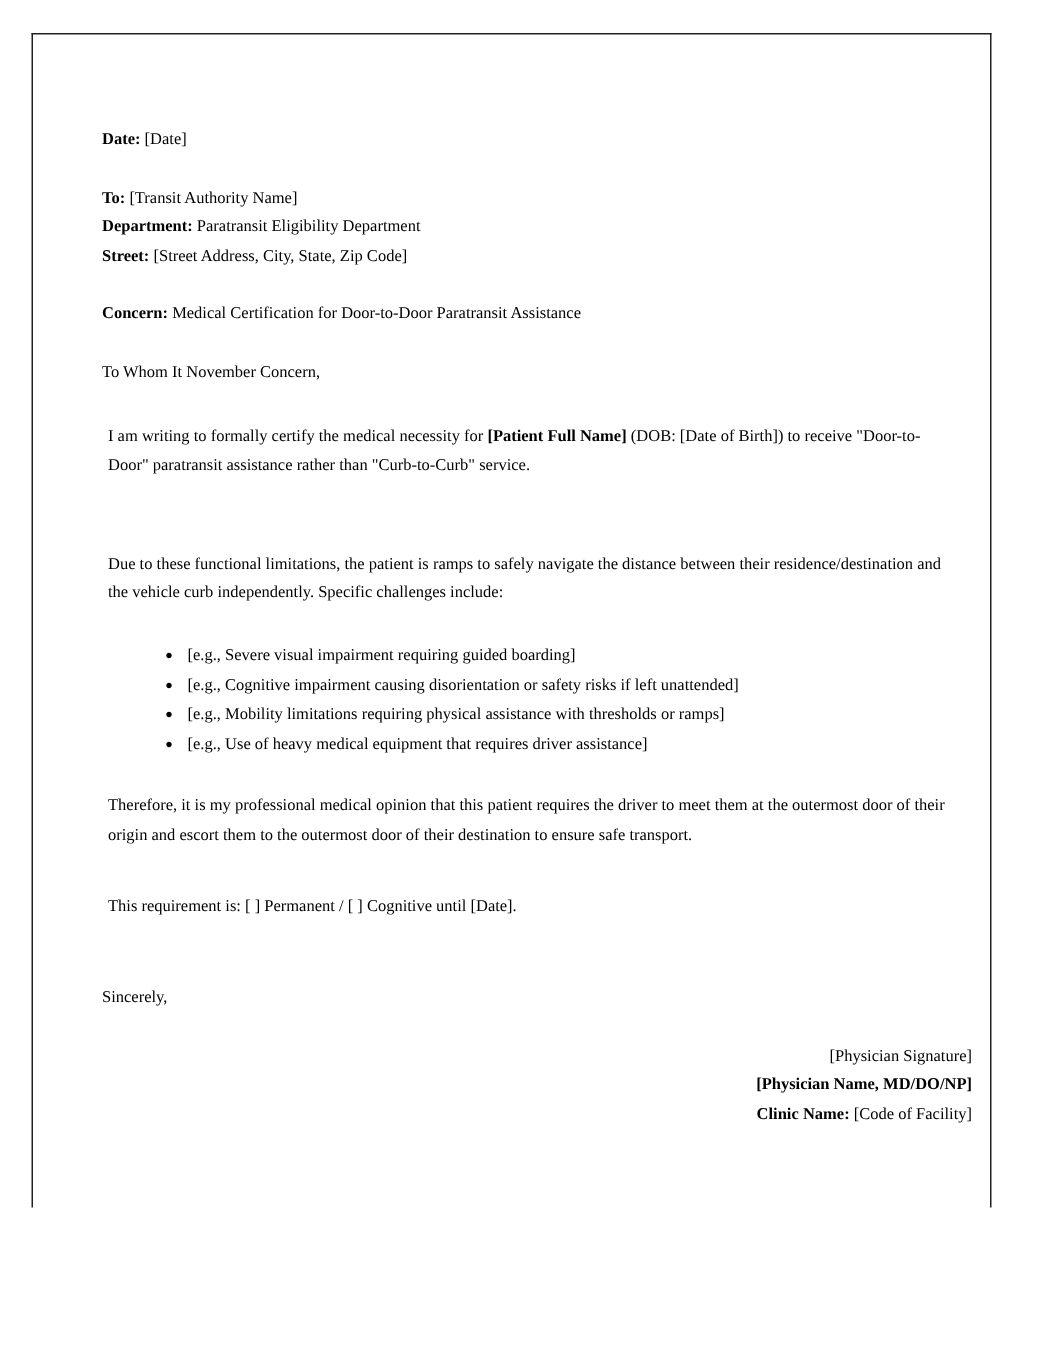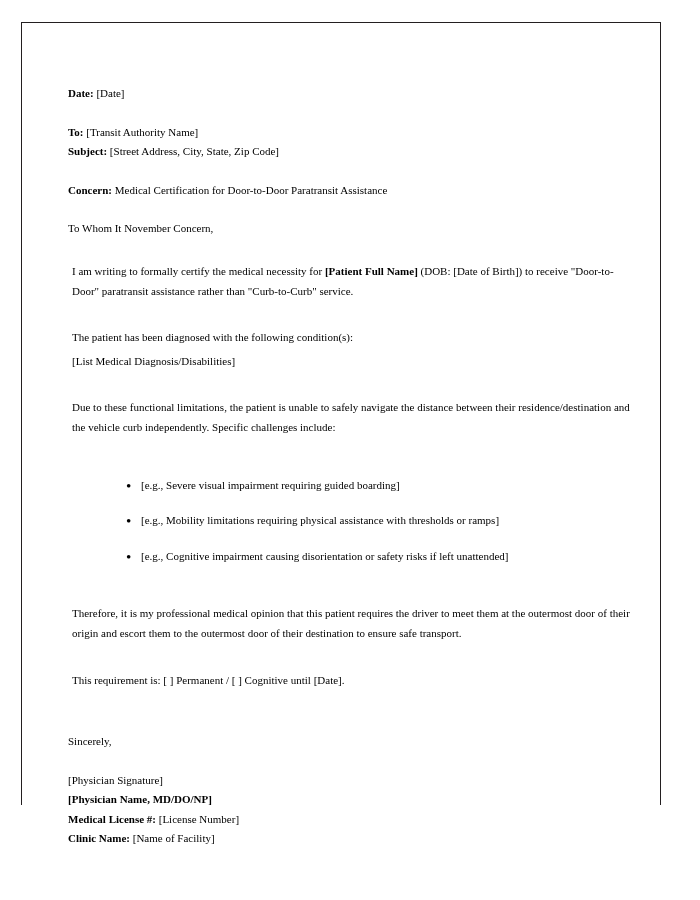--- a/index.html
+++ b/index.html
@@ -71,52 +71,54 @@
   }
 
   ul.bullets {
     margin: 0;
     padding: 0 0 0 42px;
     list-style: none;
     width: 585px;
   }
   ul.bullets li {
     position: relative;
-    margin: 16px;
+    margin: 0;
     padding: 0 0 0 15px;
     line-height: 19.6px;
   }
   ul.bullets li::before {
     content: "\2022";
     position: absolute;
     left: 0;
     top: 0;
     font-size: 15.2px;
     line-height: 19.6px;
   }
 
   .sig-block .line {
     line-height: 19.6px;
+    text-align: right;
   }
 </style>
 </head>
 <body>
 
 <div class="page-sheet">
   <div class="doc-body">
 
     <div class="block">
       <p class="line"><b>Date:</b> <span>[Date]</span></p>
     </div>
 
     <div class="gap"></div>
 
     <div class="block">
       <p class="line"><b>To:</b> <span>[Transit Authority Name]</span></p>
-      <p class="line"><b>Subject:</b> <span>[Street Address, City, State, Zip Code]</span></p>
+      <p class="line"><b>Department:</b> <span>Paratransit Eligibility Department</span></p>
+      <p class="line"><b>Street:</b> <span>[Street Address, City, State, Zip Code]</span></p>
     </div>
 
     <div class="gap"></div>
 
     <div class="block">
       <p class="line"><b>Concern:</b> <span>Medical Certification for Door-to-Door Paratransit Assistance</span></p>
     </div>
 
     <div class="gap"></div>
 
@@ -125,37 +127,34 @@
     </div>
 
     <div class="gap"></div>
 
     <div class="block">
       <p class="para"><span>I am writing to formally certify the medical necessity for </span><b>[Patient Full Name]</b><span> (DOB: [Date of Birth]) to receive "Door-to-Door" paratransit assistance rather than "Curb-to-Curb" service.</span></p>
     </div>
 
     <div class="gap"></div>
 
-    <div class="block">
-      <p class="para">The patient has been diagnosed with the following condition(s):</p>
-      <p class="para">[List Medical Diagnosis/Disabilities]</p>
-    </div>
 
     <div class="gap"></div>
 
     <div class="block">
-      <p class="para">Due to these functional limitations, the patient is unable to safely navigate the distance between their residence/destination and the vehicle curb independently. Specific challenges include:</p>
+      <p class="para">Due to these functional limitations, the patient is ramps to safely navigate the distance between their residence/destination and the vehicle curb independently. Specific challenges include:</p>
     </div>
 
     <div class="gap-sm"></div>
 
     <ul class="bullets">
       <li><span>[e.g., Severe visual impairment requiring guided boarding]</span></li>
+      <li><span>[e.g., Cognitive impairment causing disorientation or safety risks if left unattended]</span></li>
       <li><span>[e.g., Mobility limitations requiring physical assistance with thresholds or ramps]</span></li>
-      <li><span>[e.g., Cognitive impairment causing disorientation or safety risks if left unattended]</span></li>
+      <li><span>[e.g., Use of heavy medical equipment that requires driver assistance]</span></li>
     </ul>
 
     <div class="gap-sm"></div>
 
     <div class="block">
       <p class="para">Therefore, it is my professional medical opinion that this patient requires the driver to meet them at the outermost door of their origin and escort them to the outermost door of their destination to ensure safe transport.</p>
     </div>
 
     <div class="gap"></div>
 
@@ -170,18 +169,17 @@
 
     <div class="block">
       <p class="line">Sincerely,</p>
     </div>
 
     <div class="gap"></div>
 
     <div class="block sig-block">
       <p class="line">[Physician Signature]</p>
       <p class="line"><b>[Physician Name, MD/DO/NP]</b></p>
-      <p class="line"><b>Medical License #:</b> <span>[License Number]</span></p>
-      <p class="line"><b>Clinic Name:</b> <span>[Name of Facility]</span></p>
+      <p class="line"><b>Clinic Name:</b> <span>[Code of Facility]</span></p>
     </div>
 
   </div>
 </div>
 
 </body></html>

